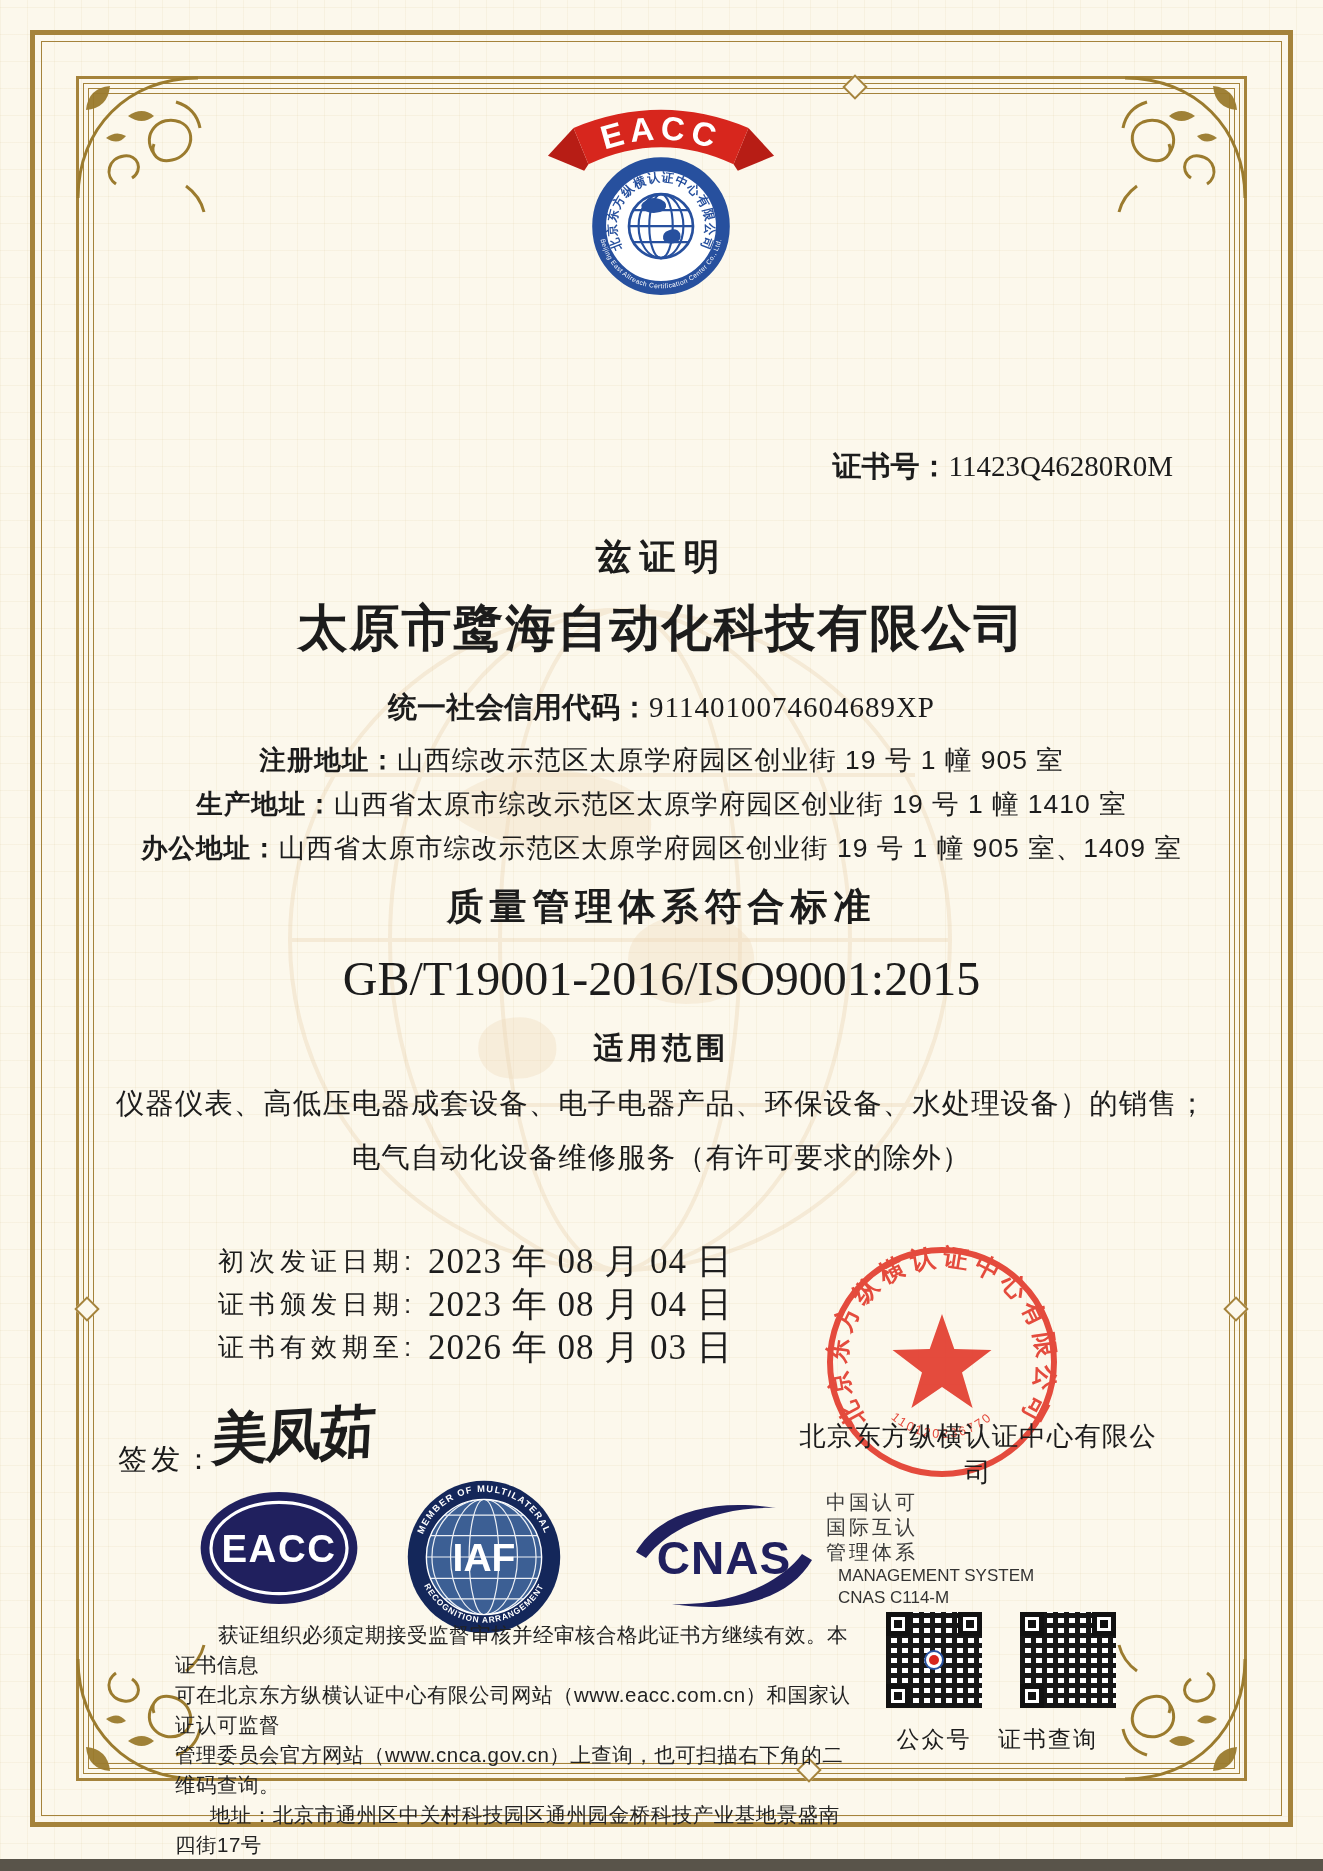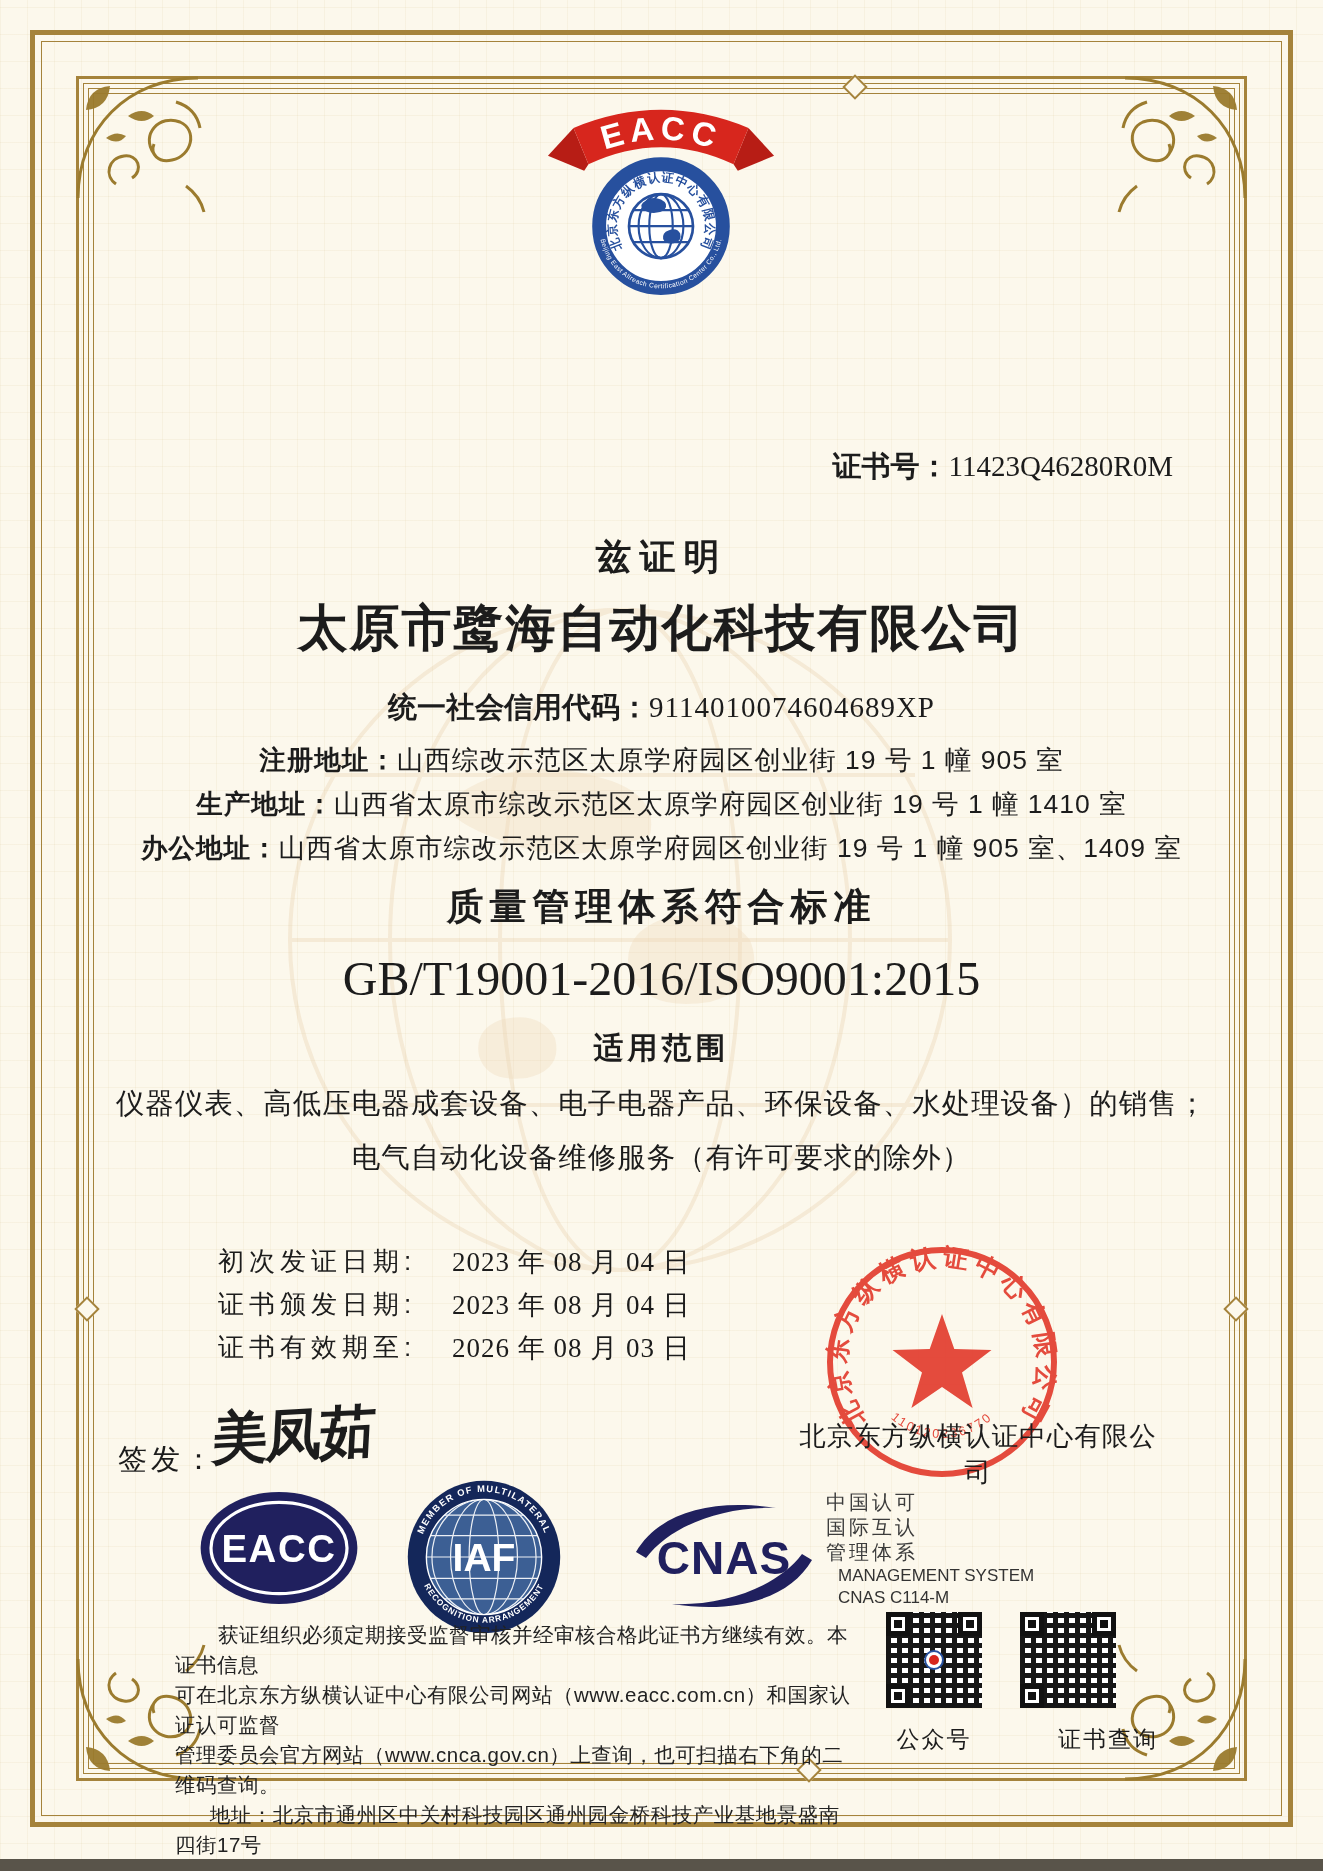--- a/index.html
+++ b/index.html
@@ -42,21 +42,21 @@
   .addr{font-size:26.5px;letter-spacing:1px;}
   .addr .lbl{font-weight:700;}
   .a1{top:742px;} .a2{top:786px;} .a3{top:830px;}
   .std-head{top:882px;font-size:37px;font-weight:700;letter-spacing:6px;}
   .std-code{top:951px;font-size:48px;font-family:"Liberation Serif",serif;}
   .scope-head{top:1028px;font-size:30px;font-weight:700;letter-spacing:4px;}
   .scope{top:1076px;font-size:28.5px;line-height:54px;letter-spacing:1px;}
   .dates{left:218px;top:1240px;font-size:26px;}
   .drow{display:flex;height:43px;align-items:center;}
   .drow .lbl{width:210px;letter-spacing:5px;font-weight:500;}
-  .drow .val{font-family:"Liberation Serif",serif;font-size:27px;letter-spacing:1px;margin-left:24px;}
+  .drow .val{font-family:"Liberation Serif",serif;font-size:35px;letter-spacing:1px;}
   .stamp{position:absolute;left:812px;top:1232px;width:260px;height:260px;z-index:2;opacity:.95;}
   .issuer{position:absolute;left:793px;top:1418px;width:370px;text-align:center;font-size:26.5px;letter-spacing:1px;z-index:3;}
   .sign-lbl{left:118px;top:1440px;font-size:29px;letter-spacing:4px;}
   .signature{left:212px;top:1398px;font-size:56px;font-weight:700;transform:rotate(-3deg) skewX(-6deg);letter-spacing:-2px;}
   .logo-eacc{left:195px;top:1484px;width:168px;height:128px;}
   .logo-iaf{left:405px;top:1478px;width:158px;height:158px;}
   .logo-cnas{left:630px;top:1498px;width:188px;height:116px;}
   .cnas-txt{left:826px;top:1490px;width:300px;z-index:3;}
   .cnas-txt .cn{font-size:20px;line-height:25px;letter-spacing:3px;color:#3c3c3c;}
   .cnas-txt .en{font-size:17px;line-height:22px;color:#333;letter-spacing:0;margin-left:12px;}
@@ -68,21 +68,21 @@
     background-image:
       repeating-linear-gradient(0deg,#161616 0 5px,transparent 5px 10px),
       repeating-linear-gradient(90deg,#161616 0 5px,transparent 5px 11px);}
   .qr1{left:886px;} .qr2{left:1020px;}
   .qr .f{position:absolute;width:24px;height:24px;border:5px solid #111;background:#fff;box-sizing:border-box;}
   .qr .f::after{content:"";position:absolute;inset:3px;background:#111;}
   .qr .tl{left:0;top:0;} .qr .tr{right:0;top:0;} .qr .bl{left:0;bottom:0;}
   .qr-logo{position:absolute;left:50%;top:50%;width:20px;height:20px;margin:-10px 0 0 -10px;border-radius:50%;background:#fff;border:2px solid #27509e;box-sizing:border-box;}
   .qr-logo::after{content:"";position:absolute;inset:3px;border-radius:50%;background:#d7261d;}
   .qr-label{position:absolute;top:1724px;font-size:23px;letter-spacing:2px;text-align:center;z-index:3;}
-  .ql1{left:886px;width:96px;} .ql2{left:1040px;width:136px;}
+  .ql1{left:886px;width:96px;} .ql2{left:980px;width:136px;}
   .badge{position:absolute;left:533px;top:96px;width:256px;height:208px;z-index:3;}
 </style>
 </head>
 <body>
 
 <div class="paper">
 
   <svg class="watermark" viewBox="0 0 700 700">
     <g stroke="#e0bf92" fill="none" stroke-width="4" opacity=".45">
       <circle cx="350" cy="350" r="330"></circle>

